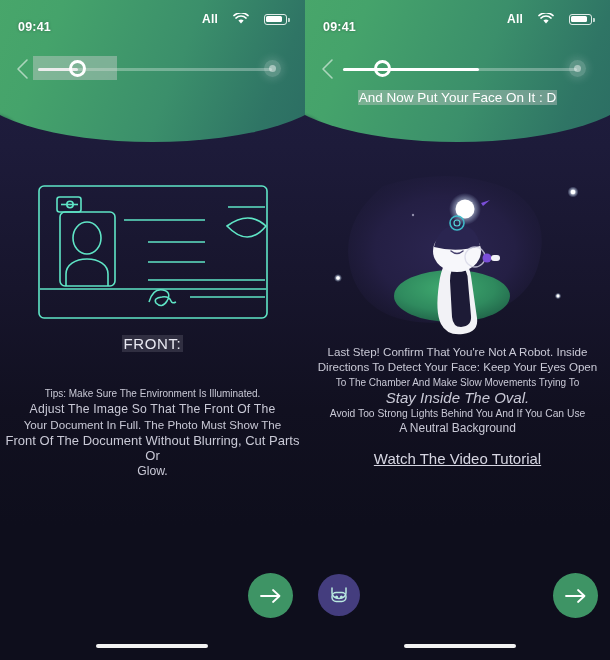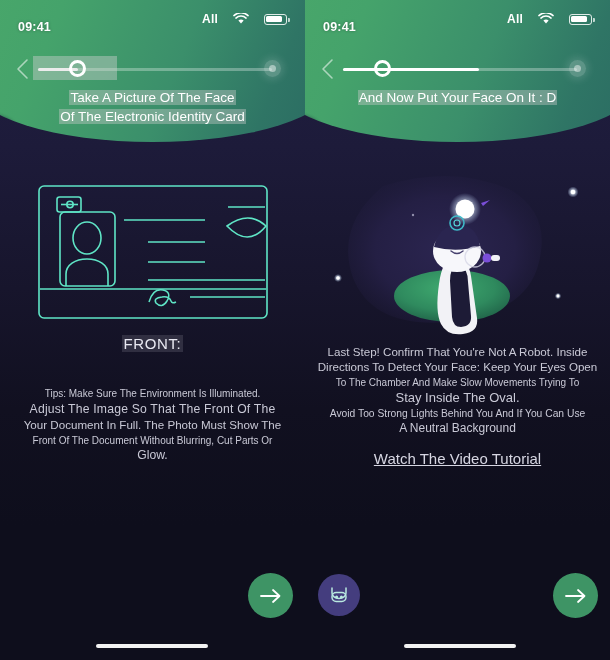--- a/index.html
+++ b/index.html
@@ -223,21 +223,21 @@
     left: 4px; top: 386px;
     width: 297px;
     text-align: center;
     color: #c9c9d6;
     font-size: 11.5px;
     line-height: 15.5px;
   }
   .tips .l1 { font-size: 10px; }
   .tips .l2 { font-size: 12.2px; letter-spacing: .2px; }
   .tips .l3 { font-size: 11.6px; }
-  .tips .l4 { font-size: 10px; }
+  .tips .l4 { font-size: 13px; }
   .tips .l5 { font-size: 12.2px; }
 
   
   .space-wrap {
     position: absolute;
     left: 0; top: 168px;
     width: 305px; height: 172px;
   }
 
   
@@ -246,21 +246,21 @@
     left: 4px; top: 344px;
     width: 297px;
     text-align: center;
     color: #c9c9d6;
     font-size: 11.4px;
     line-height: 15.4px;
   }
   .instructions .r1 { font-size: 11.6px; }
   .instructions .r2 { font-size: 11.6px; }
   .instructions .r3 { font-size: 10px; }
-  .instructions .r4 { font-size: 13px; }
+  .instructions .r4 { font-size: 15px; font-style: italic; }
   .instructions .r5 { font-size: 10.3px; }
   .instructions .r6 { font-size: 12px; }
   .video-link {
     position: absolute;
     left: 0; top: 450px;
     width: 305px;
     text-align: center;
     color: #d6d6e2;
     font-size: 15px;
     text-decoration: underline;
@@ -327,24 +327,20 @@
         </div>
 
         <div class="slider">
           <div class="slider-track"></div>
           <div class="slider-fill" style="width:17%;"></div>
           <div class="slider-selection"></div>
           <div class="slider-knob" style="left:17%;"></div>
           <div class="slider-end"></div>
         </div>
 
-        <div class="header-title">
-          <div><span class="hl">Take A Picture Of The Face</span></div>
-          <div><span class="hl">Of The Electronic Identity Card</span></div>
-        </div>
 
       </div>
     </div>
 
     <div class="idcard-wrap">
       <svg width="305" height="150" viewBox="0 0 305 150">
         <g stroke="#5fe5c6" fill="none" stroke-width="1.6">
           <rect x="39" y="10" width="228" height="132" rx="5"></rect>
           <path d="M40 113 H266"></path>
           <rect x="60" y="36" width="55" height="74" rx="5"></rect>

